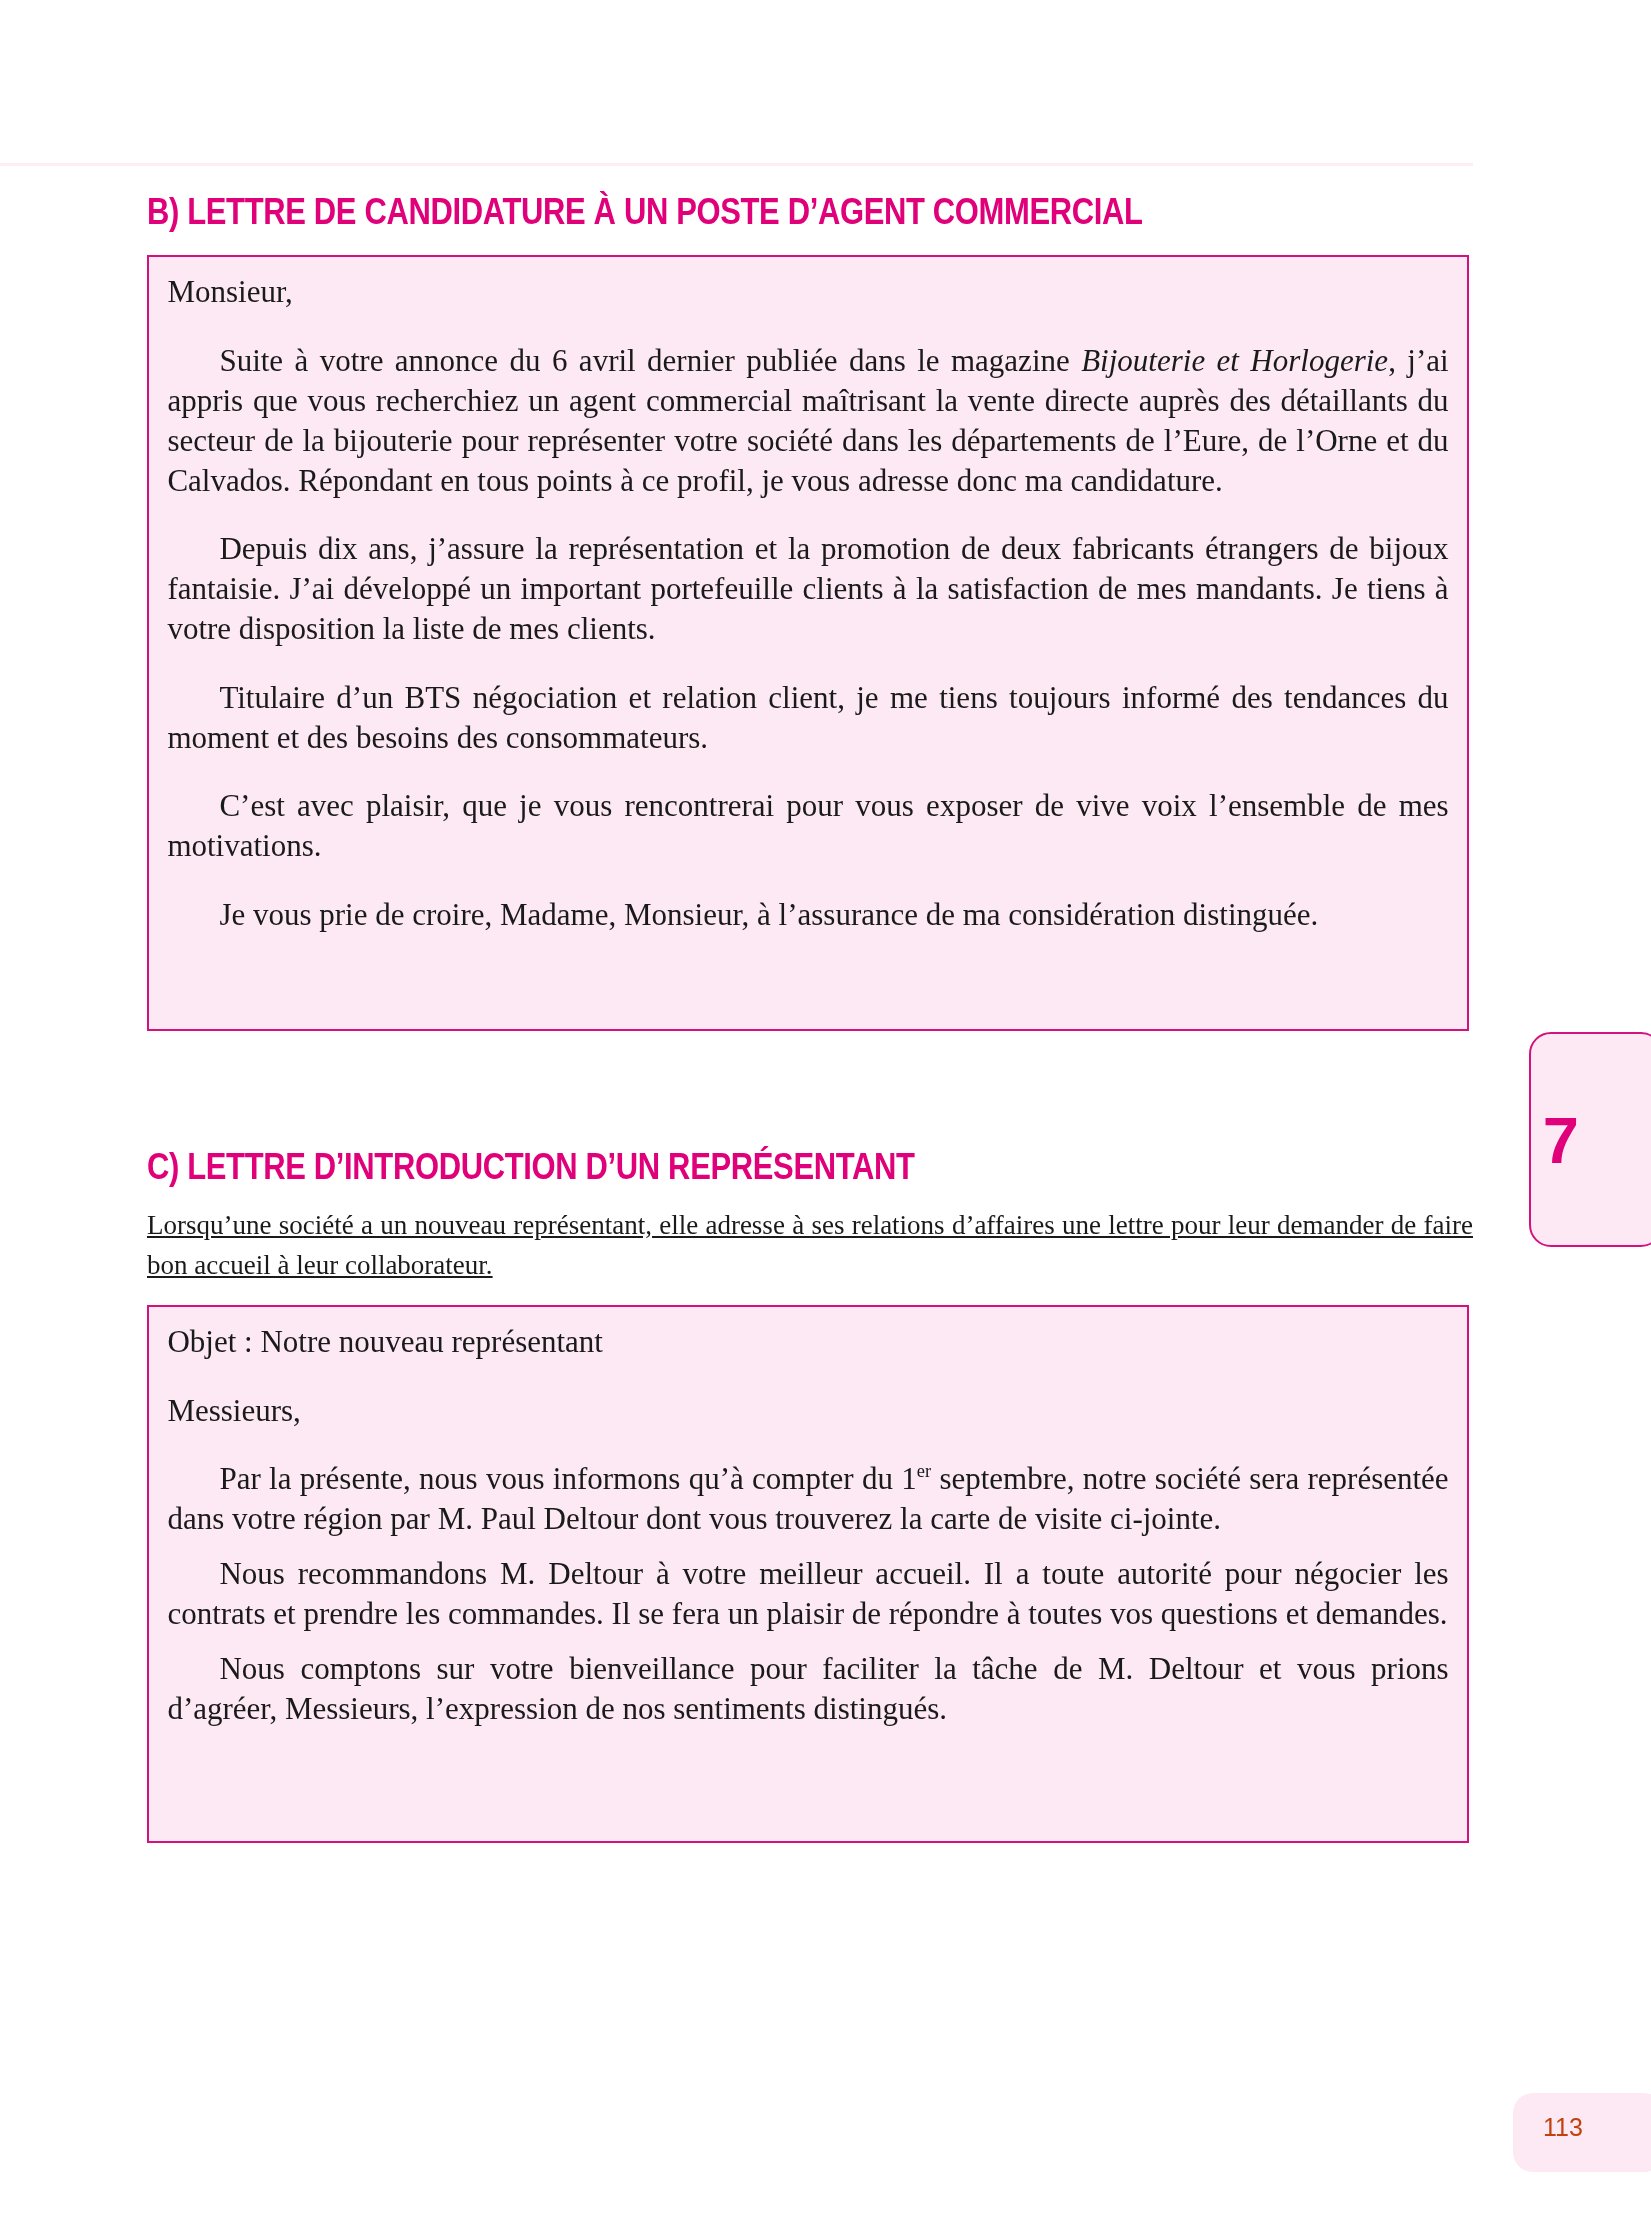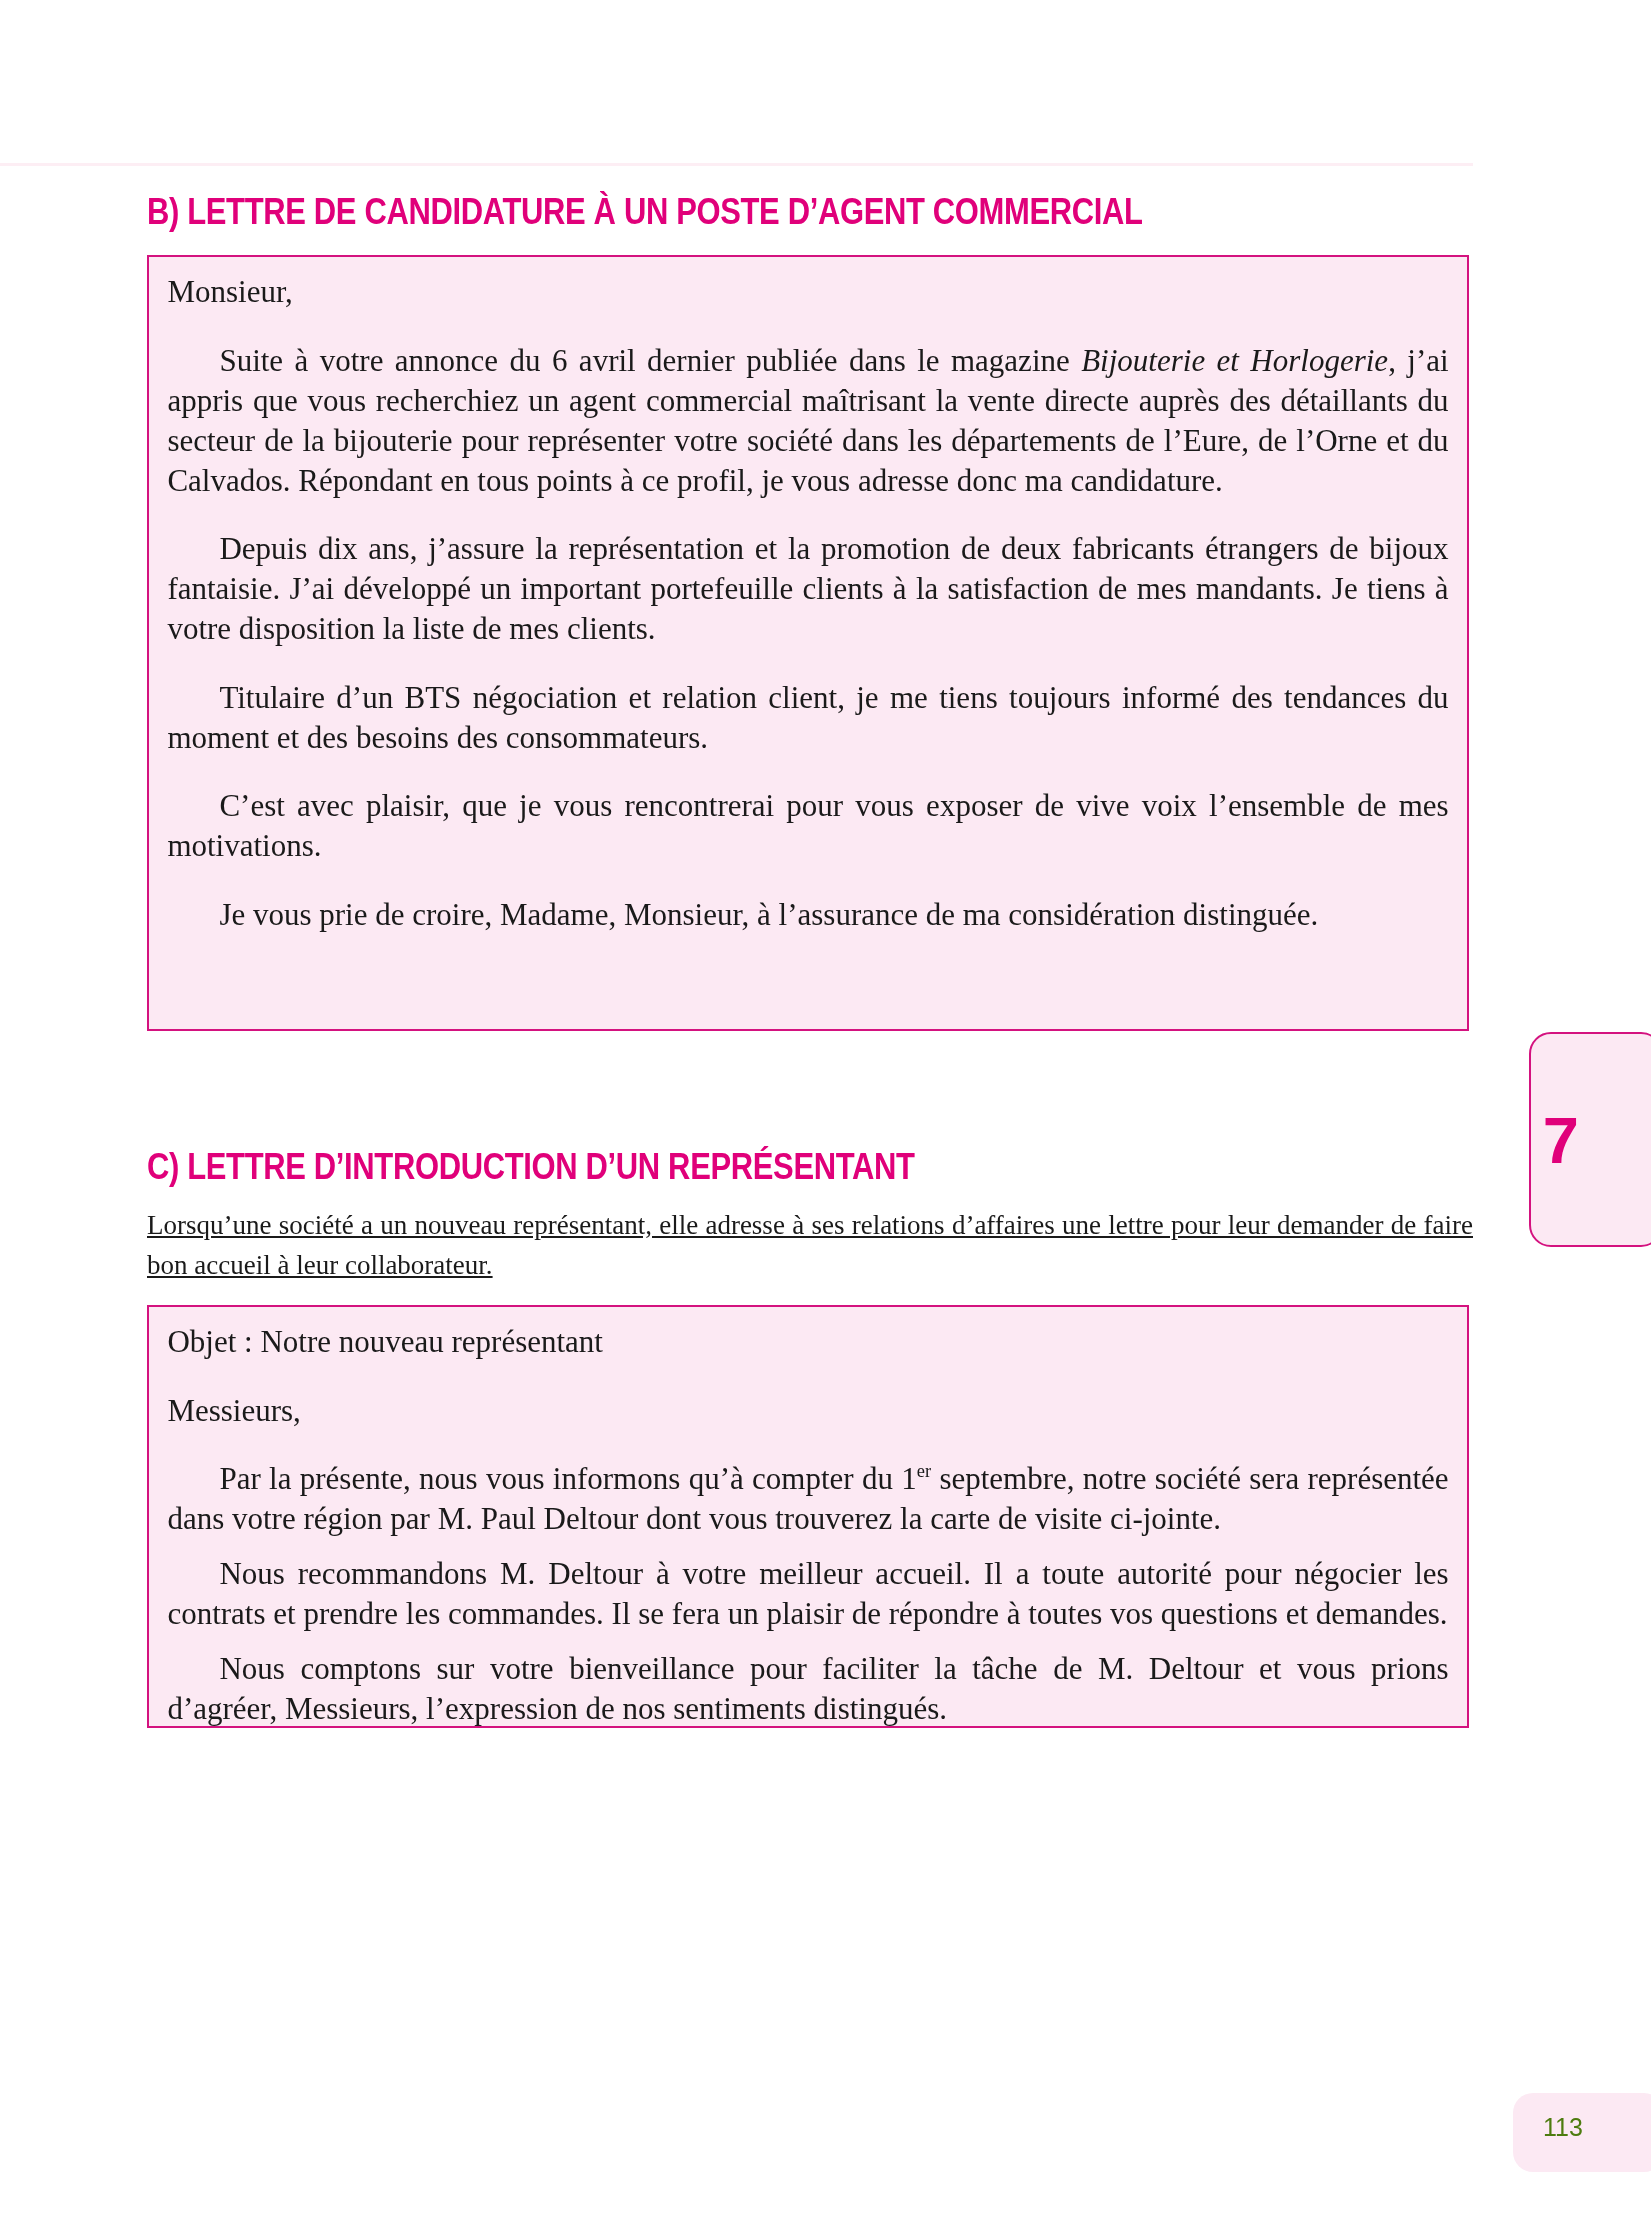--- a/index.html
+++ b/index.html
@@ -7,37 +7,37 @@
          font-family:"Liberation Serif", "DejaVu Serif", serif; color:#1a1a1a; }
   .top-rule { position:absolute; left:0; top:163px; width:1473px; height:3.4px; background:#fdeef4; }
   .heading { position:absolute; left:147px; font-family:"Liberation Sans", "DejaVu Sans", sans-serif;
              font-weight:bold; color:#e0007a; font-size:36px; letter-spacing:-0.4px; white-space:nowrap;
              transform-origin:left top; }
   #heading-b { top:191px; transform:scaleX(0.86); }
   #heading-c { top:1146px; transform:scaleX(0.86); }
   .box { position:absolute; left:147px; width:1322px; background:#fce9f3; border:2.5px solid #d4127f;
          box-sizing:border-box; padding:15px 18.4px 13.4px 18.4px; }
   #box-b { top:255px; height:776px; }
-  #box-c { top:1305px; height:423px; }
+  #box-c { top:1305px; height:538px; }
   .p { font-size:31px; line-height:40px; margin:0 0 28.5px 0; text-align:justify;
        transform-origin:left top; }
   .p.indent { text-indent:52px; }
   .p.tight { margin-bottom:15px; }
   .p.last { margin-bottom:0; }
   .intro { position:absolute; left:147px; top:1205px; width:1326px; font-size:27px; line-height:40px;
            text-align:justify;text-decoration:underline; }
   sup { font-size:18.4px; line-height:0; vertical-align:11.7px; }
   .chapter-tab { position:absolute; left:1529px; top:1032px; width:134px; height:215px;
                  background:#fce9f3; border:2.5px solid #d4127f; border-radius:22px; box-sizing:border-box; }
   .chapter-num { position:absolute; left:11.7px; top:74px; font-family:"Liberation Sans", "DejaVu Sans", sans-serif;
                  font-weight:bold; font-size:65px; color:#e0007a; line-height:65px; }
   .page-num-box { position:absolute; left:1513px; top:2093px; width:151px; height:79px; background:#fce9f3;
                   border-radius:20px; }
   .page-num { position:absolute; left:30px; top:20px; font-family:"Liberation Sans", "DejaVu Sans", sans-serif;
-              font-size:25px; color:#4d7c0f; }
+              font-size:25px; color:#c2410c; }
 </style>
 </head>
 <body>
 
 <div class="top-rule"></div>
 
 <div id="heading-b" class="heading">B) LETTRE DE CANDIDATURE À UN POSTE D’AGENT COMMERCIAL</div>
 
 <div id="box-b" class="box">
   <p class="p">Monsieur,</p>

